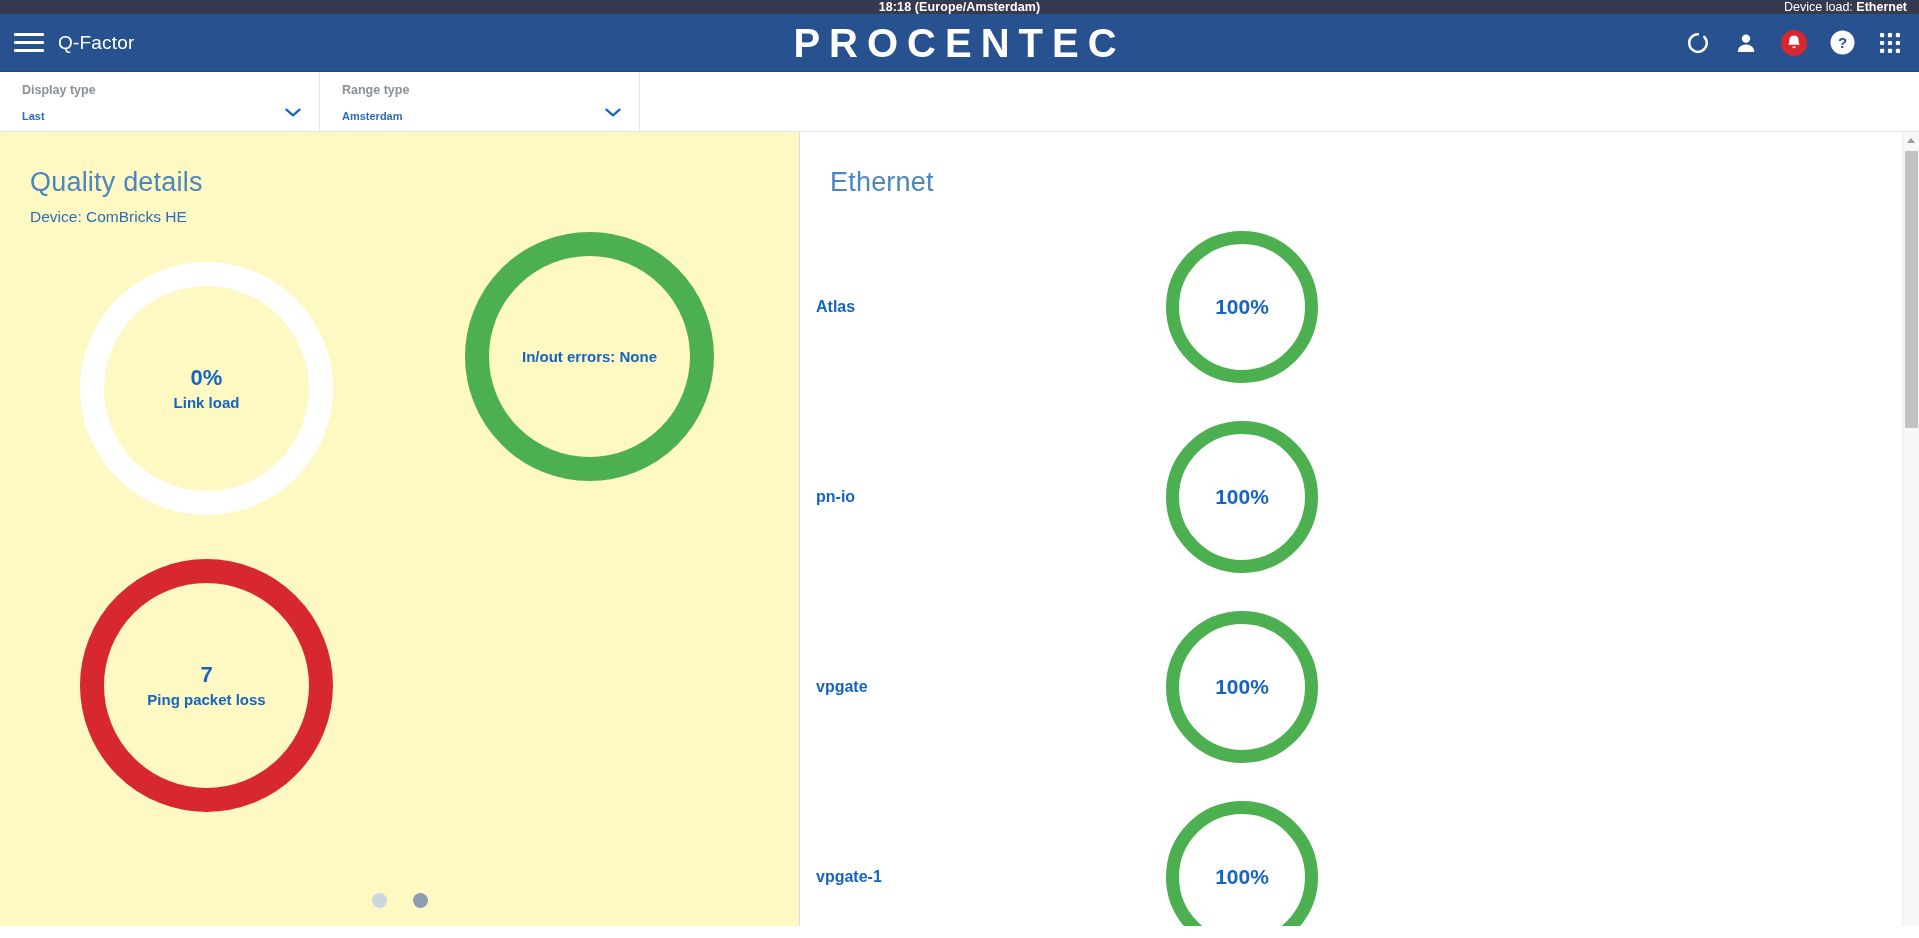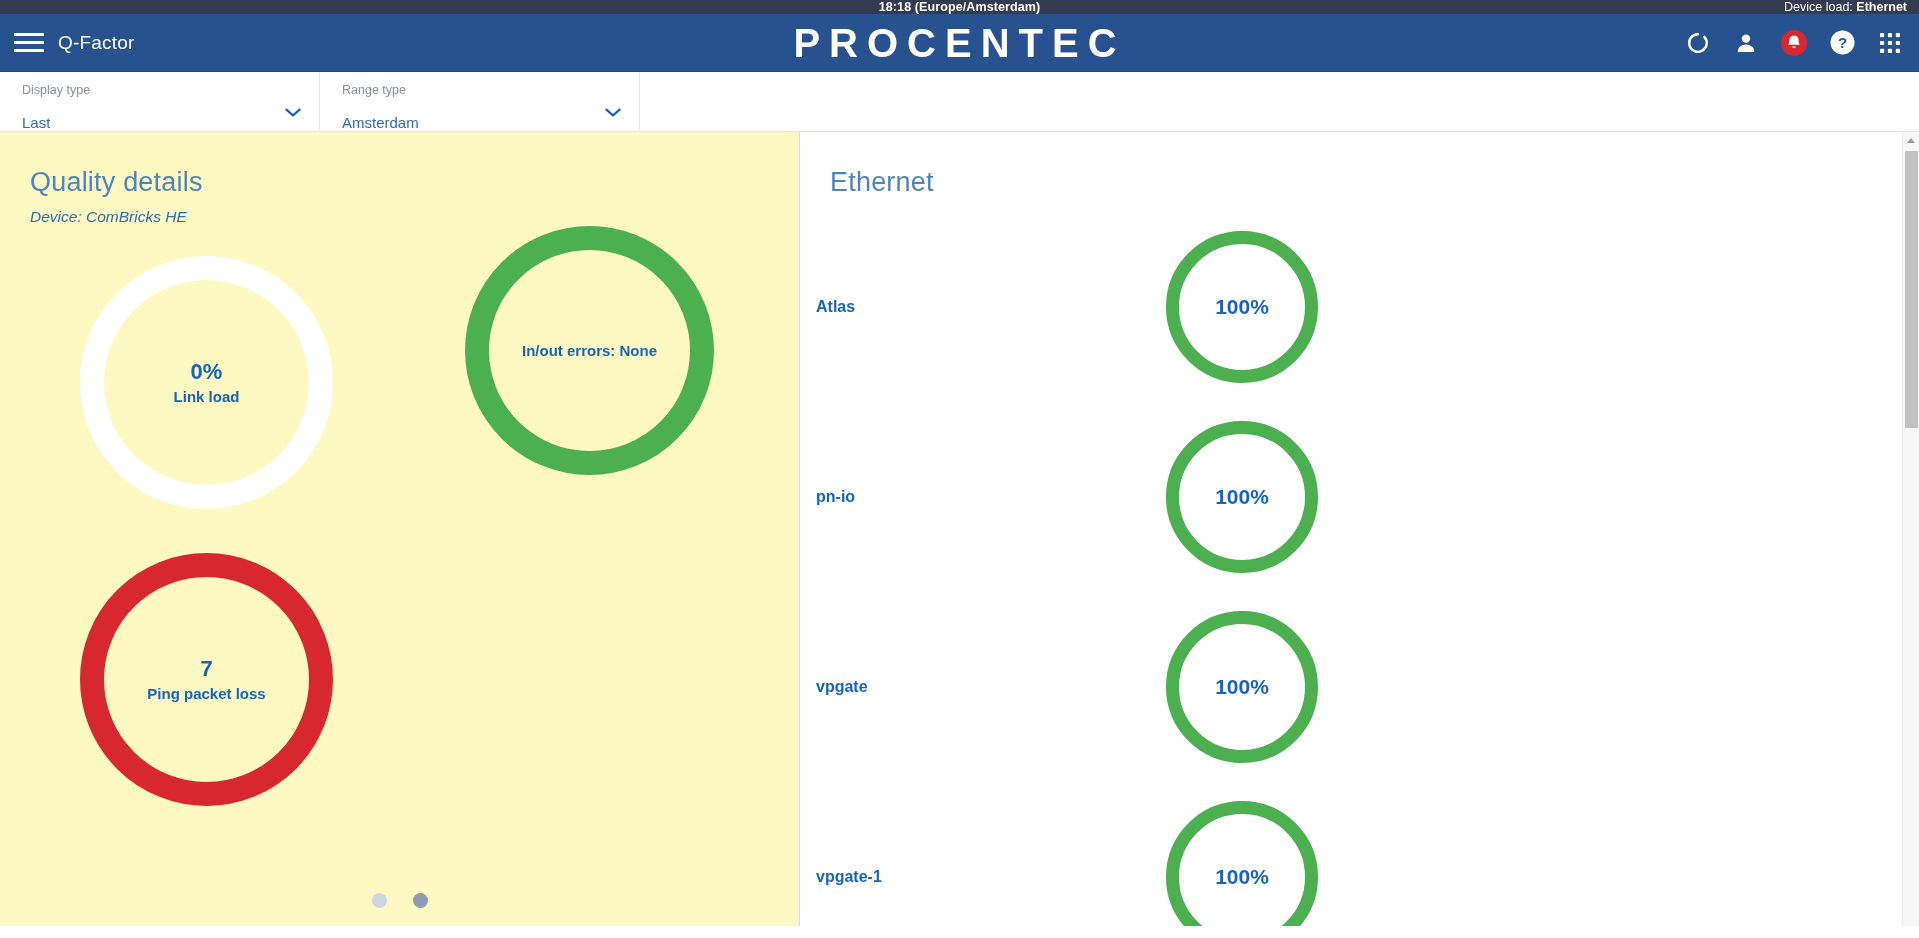--- a/index.html
+++ b/index.html
@@ -91,31 +91,32 @@
     display: flex;
     border-bottom: 1px solid #e3e6ea;
   }
   .field {
     width: 320px;
     height: 100%;
     padding: 10px 18px 0 22px;
     border-right: 1px solid #e3e6ea;
     position: relative;
     cursor: pointer;
+    font-weight: bold;
   }
   .field .lbl {
     font-size: 12.5px;
     color: #8a8f98;
     line-height: 17px;
   }
   .field .val {
-    font-size: 15px;
+    font-size: 11px;
     color: #2d6cb5;
     line-height: 22px;
-    margin-top: 13px;
+    margin-top: 6px;
   }
   .chev {
     position: absolute;
     right: 18px;
     bottom: 13px;
     width: 16px; height: 10px;
   }
   .filler { flex: 1; }
 
   
@@ -136,22 +137,21 @@
   .q-title {
     color: #4b86bd;
     font-size: 27px;
     font-weight: 300;
     margin: 35px 0 0 30px;
     letter-spacing: .2px;
   }
   .q-sub {
     color: #2d6cb5;
     font-size: 15.5px;
-    margin: 10px 0 0 30px;
-    font-style: italic;
+    margin: 10px 0 6px 30px;
   }
 
   .gauges { position: relative; height: 640px; }
 
   .gauge { position: absolute; }
   .ring {
     border-radius: 50%;
     position: relative;
     display: flex;
     flex-direction: column;

